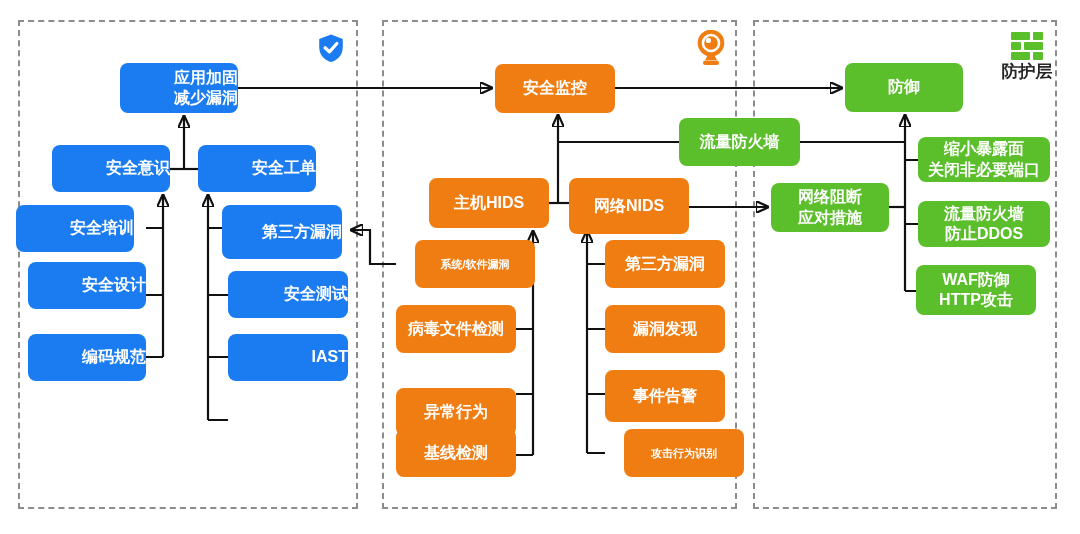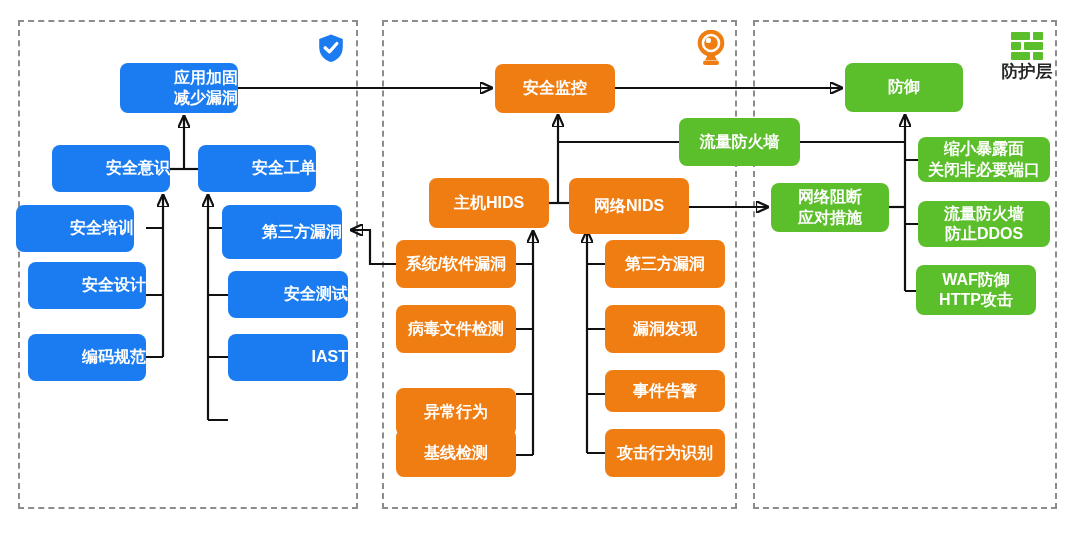--- a/index.html
+++ b/index.html
@@ -15,21 +15,21 @@
   .wires{position:absolute;left:0;top:0;z-index:1;}
   .wires path{stroke:var(--line);stroke-width:2.2;fill:none;}
   .box{
     position:absolute;z-index:2;display:flex;align-items:center;justify-content:center;
     border-radius:8px;color:#fff;font-weight:bold;font-size:16px;line-height:1.28;
     text-align:center;white-space:pre-line;box-sizing:border-box;
   }
   .blue{background:var(--blue);justify-content:flex-end;}
   .orange{background:var(--orange);}
   .green{background:var(--green);}
-  .small{font-size:16px;}
+  .small{font-size:11px;margin-left:19px;}
   .icon{position:absolute;z-index:2;}
   .layer-label{
     position:absolute;z-index:2;color:var(--label);font-weight:bold;font-size:17px;
     text-align:center;line-height:22px;
   }
 </style>
 </head>
 <body>
 
 <div class="stage">
@@ -93,21 +93,21 @@
   <div class="box orange" style="left:396px;top:305px;width:120px;height:48px">
     <span>病毒文件检测</span></div>
   <div class="box orange" style="left:396px;top:388px;width:120px;height:48px">
     <span>异常行为</span></div>
   <div class="box orange" style="left:396px;top:429px;width:120px;height:48px">
     <span>基线检测</span></div>
   <div class="box orange" style="left:605px;top:240px;width:120px;height:48px">
     <span>第三方漏洞</span></div>
   <div class="box orange" style="left:605px;top:305px;width:120px;height:48px">
     <span>漏洞发现</span></div>
-  <div class="box orange" style="left:605px;top:370px;width:120px;height:42px">
+  <div class="box orange" style="left:605px;top:370px;width:120px;height:52px">
     <span>事件告警</span></div>
   <div class="box orange small" style="left:605px;top:429px;width:120px;height:48px">
     <span>攻击行为识别</span></div>
 
   <div class="box green" style="left:845px;top:63px;width:118px;height:49px">
     <span>防御</span></div>
   <div class="box green" style="left:679px;top:118px;width:121px;height:48px">
     <span>流量防火墙</span></div>
   <div class="box green" style="left:771px;top:183px;width:118px;height:49px">
     <span>网络阻断

